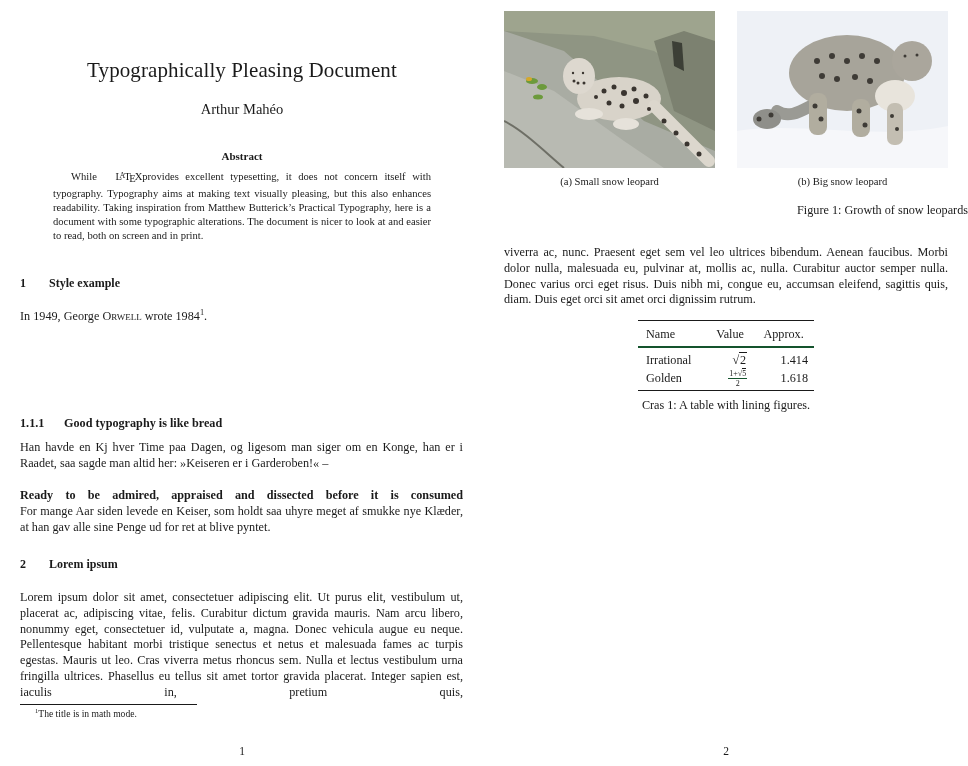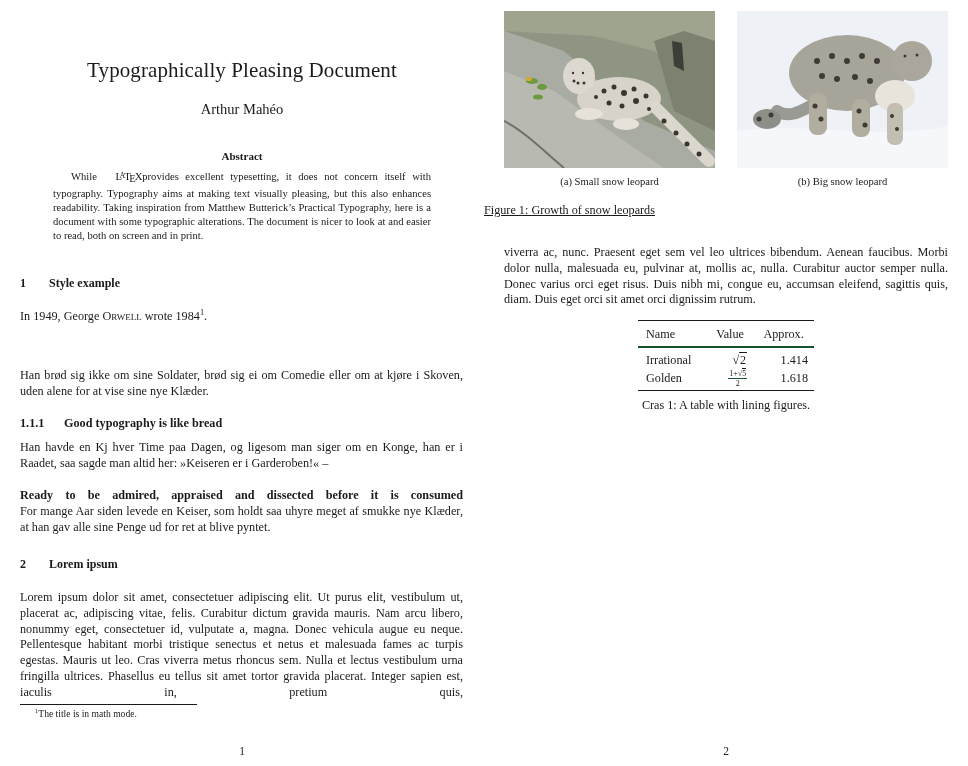--- a/index.html
+++ b/index.html
@@ -76,22 +76,22 @@
   .photo svg { display: block; width: 100%; height: 100%; }
   #photo-a { left: 20px; }
   #photo-b { left: 253px; }
   .subcap {
     position: absolute; top: 176px; width: 211px; text-align: center;
     font-family: "Liberation Serif", serif; font-size: 10.6px;
   }
   #subcap-a { left: 20px; }
   #subcap-b { left: 253px; }
   .fig-caption {
-    position: absolute; left: 0; width: 484px; top: 203px; text-align: left;
-    font-family: "Liberation Serif", serif; font-size: 12.2px; text-decoration: underline;
+    position: absolute; left: 0; width: 484px; top: 203px; text-align: right;
+    font-family: "Liberation Serif", serif; font-size: 12.2px;
   }
   #p2-para { left: 20px; top: 245px; width: 444px; }
 
   
   .data-table {
     position: absolute; left: 154px; top: 320px; width: 176px;
     border-collapse: collapse; font-family: "Liberation Serif", serif; font-size: 12.2px;
   }
   .data-table thead tr { border-top: 1.4px solid #1a1a1a; border-bottom: 2px solid #14532d; }
   .data-table tbody tr:last-child { border-bottom: 1.4px solid #1a1a1a; }
@@ -117,21 +117,20 @@
 <div class="page" id="page1">
   <div class="title">Typographically Pleasing Document</div>
   <div class="author">Arthur Mahéo</div>
 
   <div class="abstract-head">Abstract</div>
   <div class="abstract-body"><span>While </span><span class="latex-logo"><span>L</span><span class="a">A</span><span>T</span><span class="e">E</span><span>X</span></span><span>provides excellent typesetting, it does not concern itself with typography. Typography aims at making text visually pleasing, but this also enhances readability. Taking inspiration from Matthew Butterick’s Practical Typography, here is a document with some typographic alterations. The document is nicer to look at and easier to read, both on screen and in print.</span></div>
 
   <div class="h1" style="top:276px;"><span class="num">1</span><span>Style example</span></div>
   <div class="para" style="top:309px;"><span>In 1949, George </span><span class="smallcaps">Orwell</span><span> wrote 1984</span><sup>1</sup><span>.</span></div>
 
-  <div class="para last-left" style="top:368px;">Han brød sig ikke om sine Soldater, brød sig ei om Comedie eller om at kjøre i Skoven, uden alene for at vise sine nye Klæder.</div>
 
   <div class="h3" style="top:416px;"><span class="num">1.1.1</span><span>Good typography is like bread</span></div>
   <div class="para last-left" style="top:440px;">Han havde en Kj hver Time paa Dagen, og ligesom man siger om en Konge, han er i Raadet, saa sagde man altid her: »Keiseren er i Garderoben!« –</div>
 
   <div class="para" style="top:488px; text-align-last:justify;"><span class="bold">Ready to be admired, appraised and dissected before it is consumed</span></div>
   <div class="para last-left" style="top:504px;">For mange Aar siden levede en Keiser, som holdt saa uhyre meget af smukke nye Klæder, at han gav alle sine Penge ud for ret at blive pyntet.</div>
 
   <div class="h1" style="top:557px;"><span class="num">2</span><span>Lorem ipsum</span></div>
   <div class="para full" style="top:590px; hyphens:auto;">Lorem ipsum dolor sit amet, consectetuer adipiscing elit. Ut purus elit, vestibulum ut, placerat ac, adipiscing vitae, felis. Curabitur dictum gravida mauris. Nam arcu libero, nonummy eget, consectetuer id, vulputate a, magna. Donec vehicula augue eu neque. Pellentesque habitant morbi tristique senectus et netus et malesuada fames ac turpis egestas. Mauris ut leo. Cras viverra metus rhoncus sem. Nulla et lectus vestibulum urna fringilla ultrices. Phasellus eu tellus sit amet tortor gravida placerat. Integer sapien est, iaculis in, pretium quis,</div>
 

